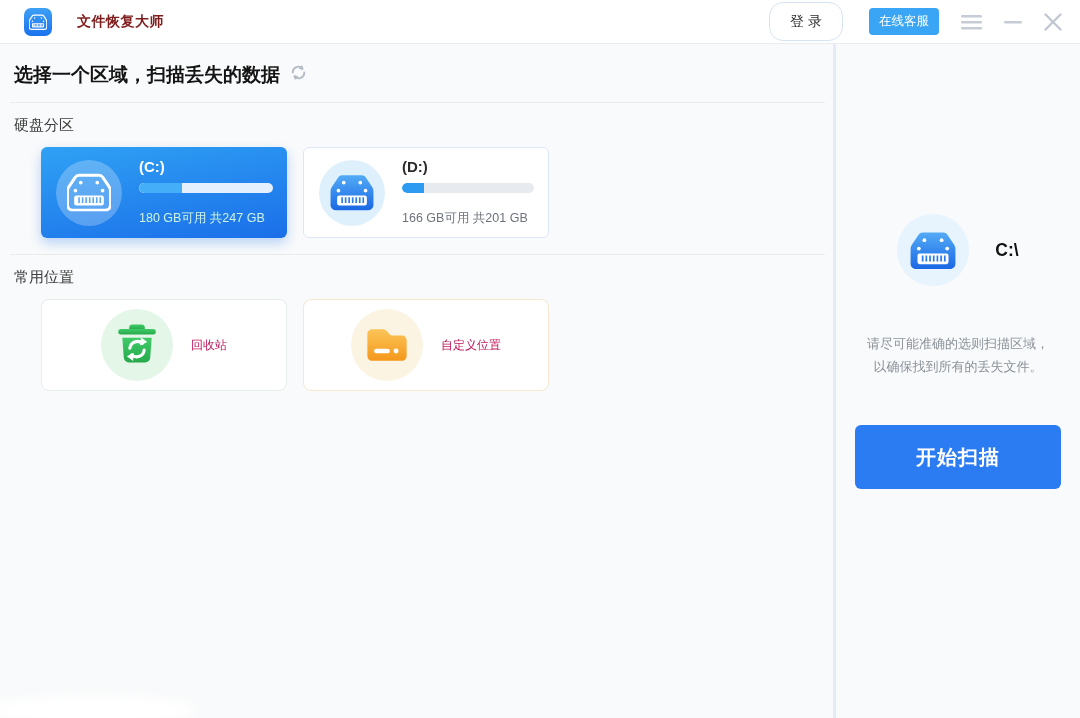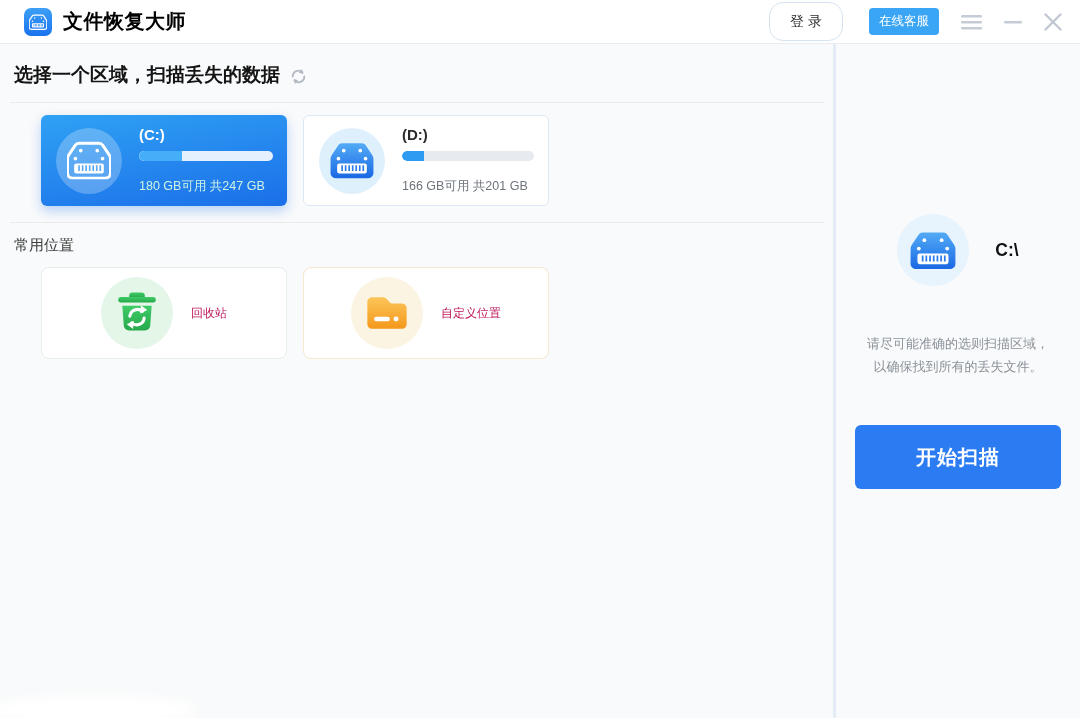--- a/index.html
+++ b/index.html
@@ -12,40 +12,40 @@
   .topbar {
     height:44px; background:#ffffff; border-bottom:1px solid #e9edf2;
     display:flex; align-items:center; padding:0 18px 0 24px;
   }
   .app-icon {
     width:28px; height:28px; border-radius:7px;
     background:linear-gradient(180deg,#3da0f5,#1b72ee);
     display:flex; align-items:center; justify-content:center;
     flex:0 0 auto;
   }
-  .app-title { font-size:20px; font-weight:bold; color:#000000; margin-left:11px; letter-spacing:.5px; }
+  .app-title { font-size:14px; font-weight:bold; color:#7f1d1d; margin-left:25px; letter-spacing:.5px; }
   .topbar-spacer { flex:1; }
   .login-btn {
     min-width:74px; height:39px; border:1px solid #d6e4f2; border-radius:14px;
     background:#fff; color:#2b2b2b; font-size:14px; line-height:25px;
     text-align:center; padding:0 16px; cursor:pointer;
   }
   .support-btn {
     margin-left:26px; background:#3aa5f4; color:#fff; font-size:12.5px;
     border:none; border-radius:4px; padding:5px 10px; cursor:pointer;
   }
   .win-icons { display:flex; align-items:center; gap:22px; margin-left:22px; }
   .win-icons svg { display:block; cursor:pointer; }
   
   .main-wrap { display:flex; height:674px; }
   .content { width:833px; position:relative; background:#f9fafb; }
   .v-divider { width:3px; background:#e4ecf5; }
   .sidebar { flex:1; background:#f9fafb; display:flex; flex-direction:column; align-items:center; }
   
-  .page-title-row { display:flex; align-items:center; gap:10px; margin:18px 0 0 14px; }
+  .page-title-row { display:flex; gap:10px; margin:18px 0 0 14px; }
   .page-title { font-size:19px; font-weight:bold; color:#141414; }
   .refresh-icon { margin-top:2px; cursor:pointer; }
   .hr { border:none; border-top:1px solid #ececec; margin:14px 8px 0 10px; }
   .hr.second { margin-top:16px; }
   .section-label { font-size:15px; color:#3c3c3c; margin:13px 0 0 14px; }
   .cards-row { display:flex; gap:16px; margin:12px 0 0 41px; }
   
   .drive-card {
     width:246px; height:91px; border-radius:6px; background:#fff;
     border:1px solid #dce8f7; display:flex; align-items:center;
@@ -210,20 +210,21 @@
 
 <div class="main-wrap">
   <div class="content">
     <div class="page-title-row">
       <div class="page-title">选择一个区域，扫描丢失的数据</div>
       <svg class="refresh-icon" width="17" height="17">
           <use href="#i-refresh"></use>
         </svg>
     </div>
     <hr class="hr">
+    <div class="section-label">硬盘分区</div>
 
     <div class="cards-row">
 
       <div class="drive-card selected">
         <div class="drive-icon-circle">
           <svg width="44" height="38.5">
               <use href="#i-drive-outline"></use>
             </svg>
         </div>
         <div class="drive-info">

